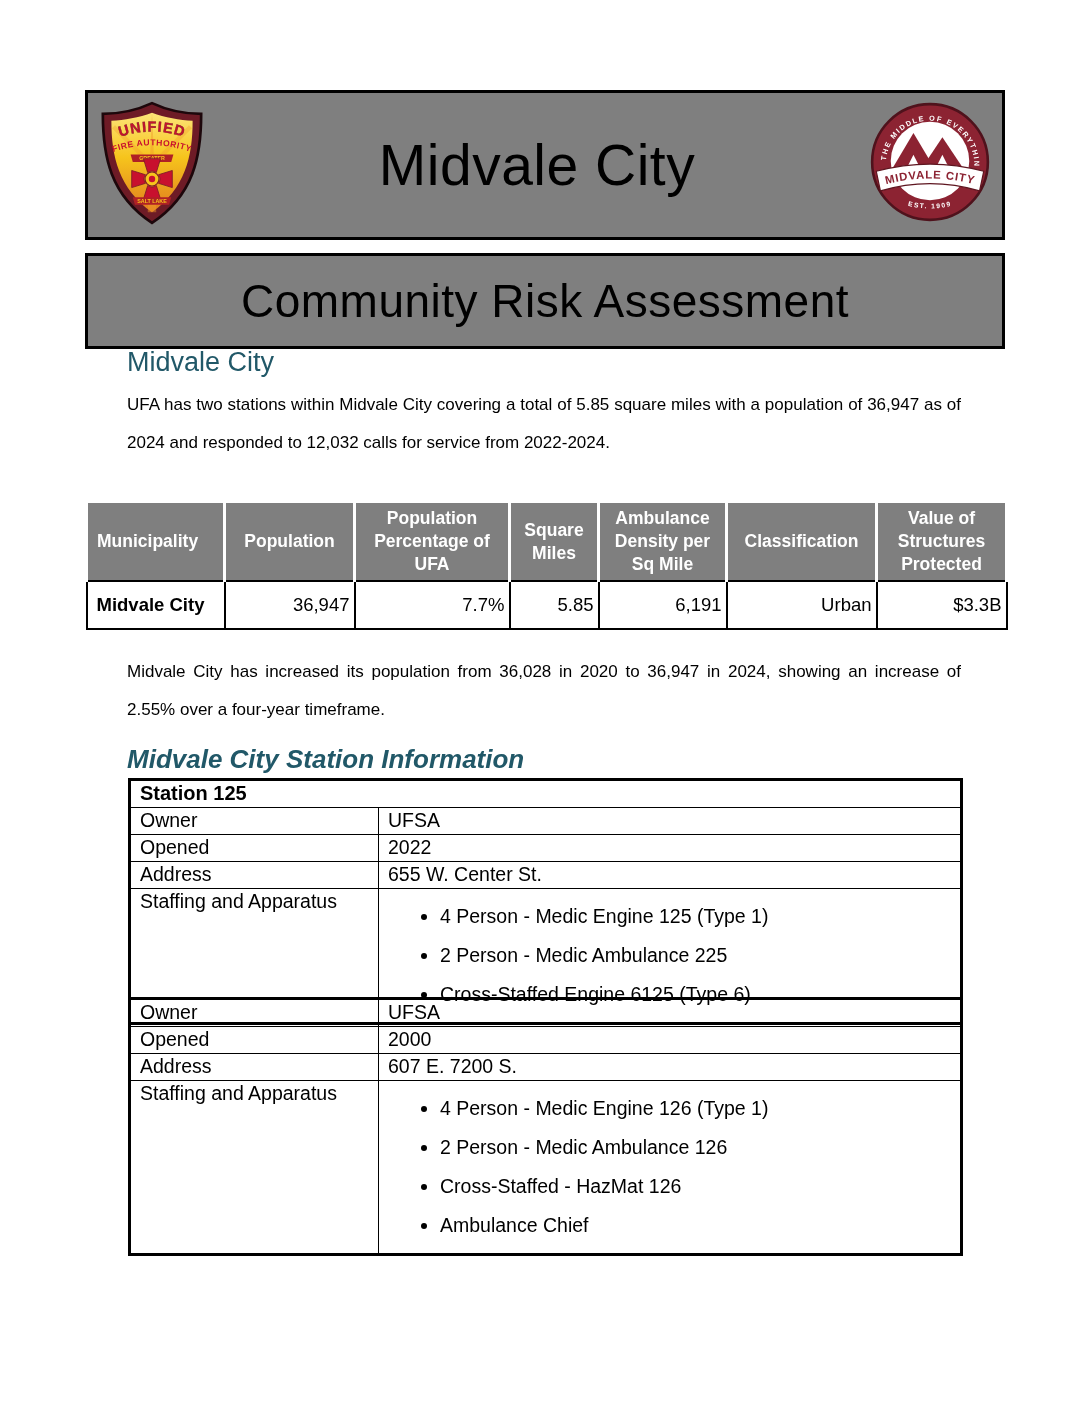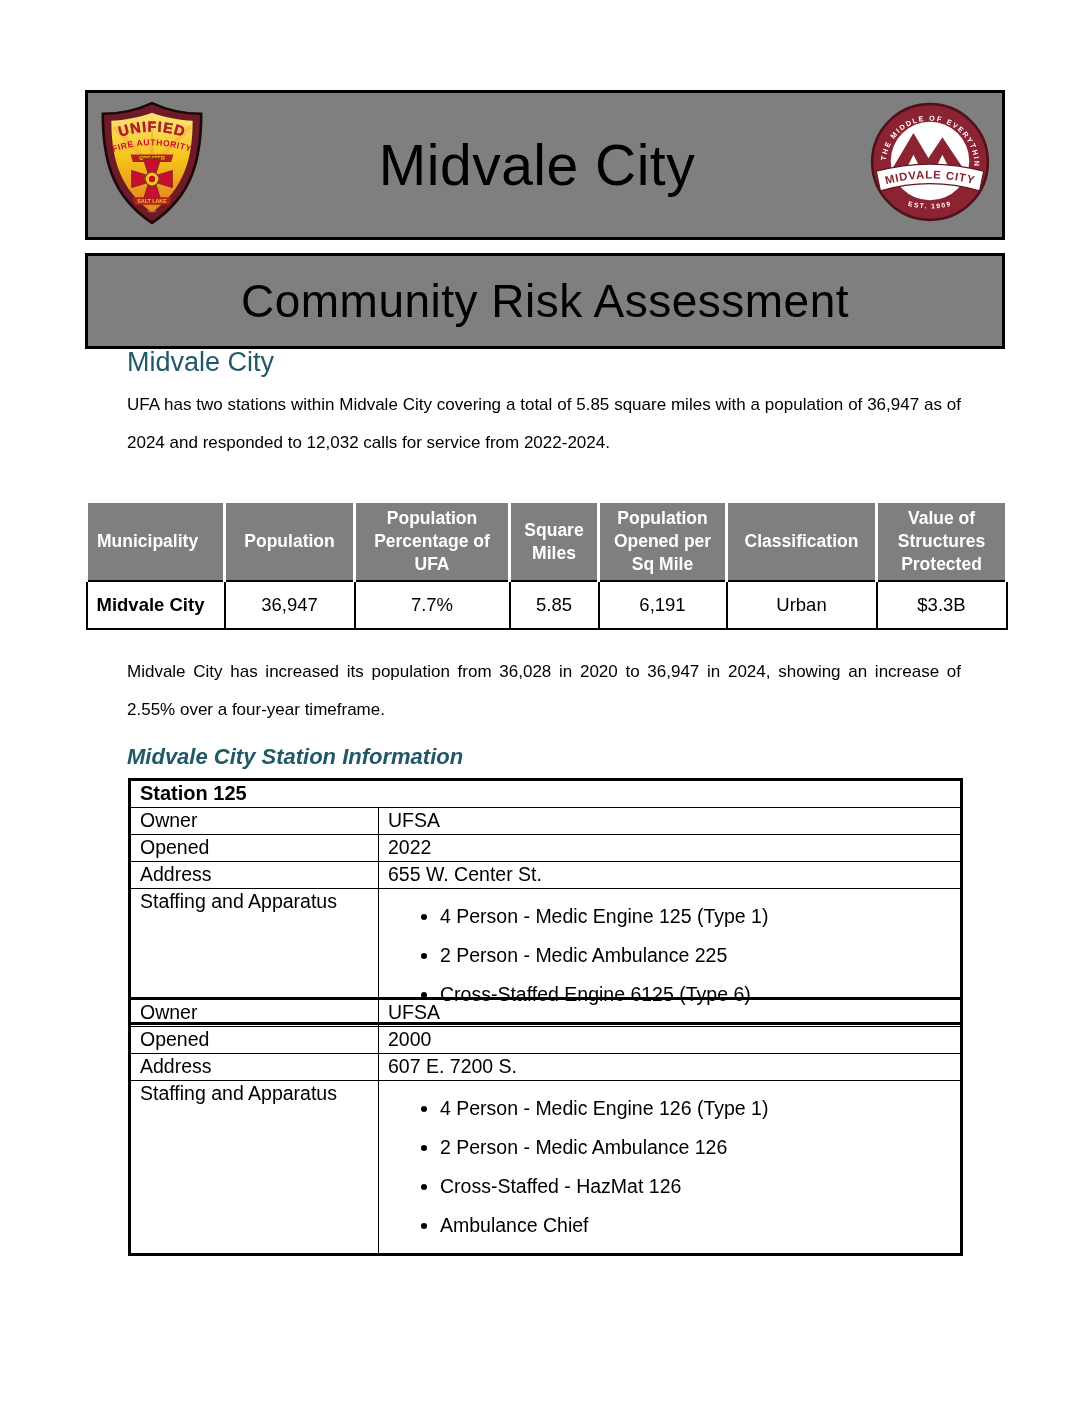--- a/index.html
+++ b/index.html
@@ -29,38 +29,38 @@
     font-size: 27px; color: #215868; font-weight: 400;
   }
   .para {
     position: absolute; left: 127px; width: 834px;
     font-size: 17px; line-height: 38px; text-align: justify;
   }
   #para-1 { top: 386px; }
   #para-2 { top: 653px; }
   .station-heading {
     position: absolute; left: 127px; top: 744px;
-    font-size: 22px; font-style: italic; color: #215868;
+    font-size: 26px; font-style: italic; color: #215868;
   }
 
   
   #summary-table {
     position: absolute; left: 85px; top: 500px; width: 920px;
     border-collapse: collapse; table-layout: fixed;
   }
   #summary-table th {
     background: #7f7f7f; color: #fff; font-weight: 700; font-size: 17.5px;
     border: 3px solid #fff; border-bottom: 2px solid #000;
     text-align: center; vertical-align: middle; line-height: 1.32;
     height: 70px; padding: 4px 5px;
   }
   #summary-table th.first { text-align: left; padding-left: 9px; }
   #summary-table td {
     border: 2px solid #000; background: #fff; font-size: 18.5px;
-    text-align: center; vertical-align: middle; padding: 12px 4px;
+    text-align: right; vertical-align: middle; padding: 12px 4px;
   }
   #summary-table td.first { font-weight: 700; text-align: left; padding-left: 9px; }
 
   
   .station-table {
     position: absolute; left: 128px; width: 832px;
     border-collapse: collapse; table-layout: fixed;
     border: 3px solid #000;
   }
   #station-125 { top: 778px; }
@@ -164,21 +164,21 @@
       <col style="width:128px">
       <col style="width:150px">
       <col style="width:130px">
   </colgroup>
   <thead>
     <tr>
       <th class="first">Municipality</th>
       <th>Population</th>
       <th>Population Percentage of UFA</th>
       <th>Square Miles</th>
-      <th>Population Opened per Sq Mile</th>
+      <th>Ambulance Density per Sq Mile</th>
       <th>Classification</th>
       <th>Value of Structures Protected</th>
     </tr>
   </thead>
   <tbody>
     <tr>
       <td class="first">Midvale City</td>
       <td>36,947</td>
       <td>7.7%</td>
       <td>5.85</td>

